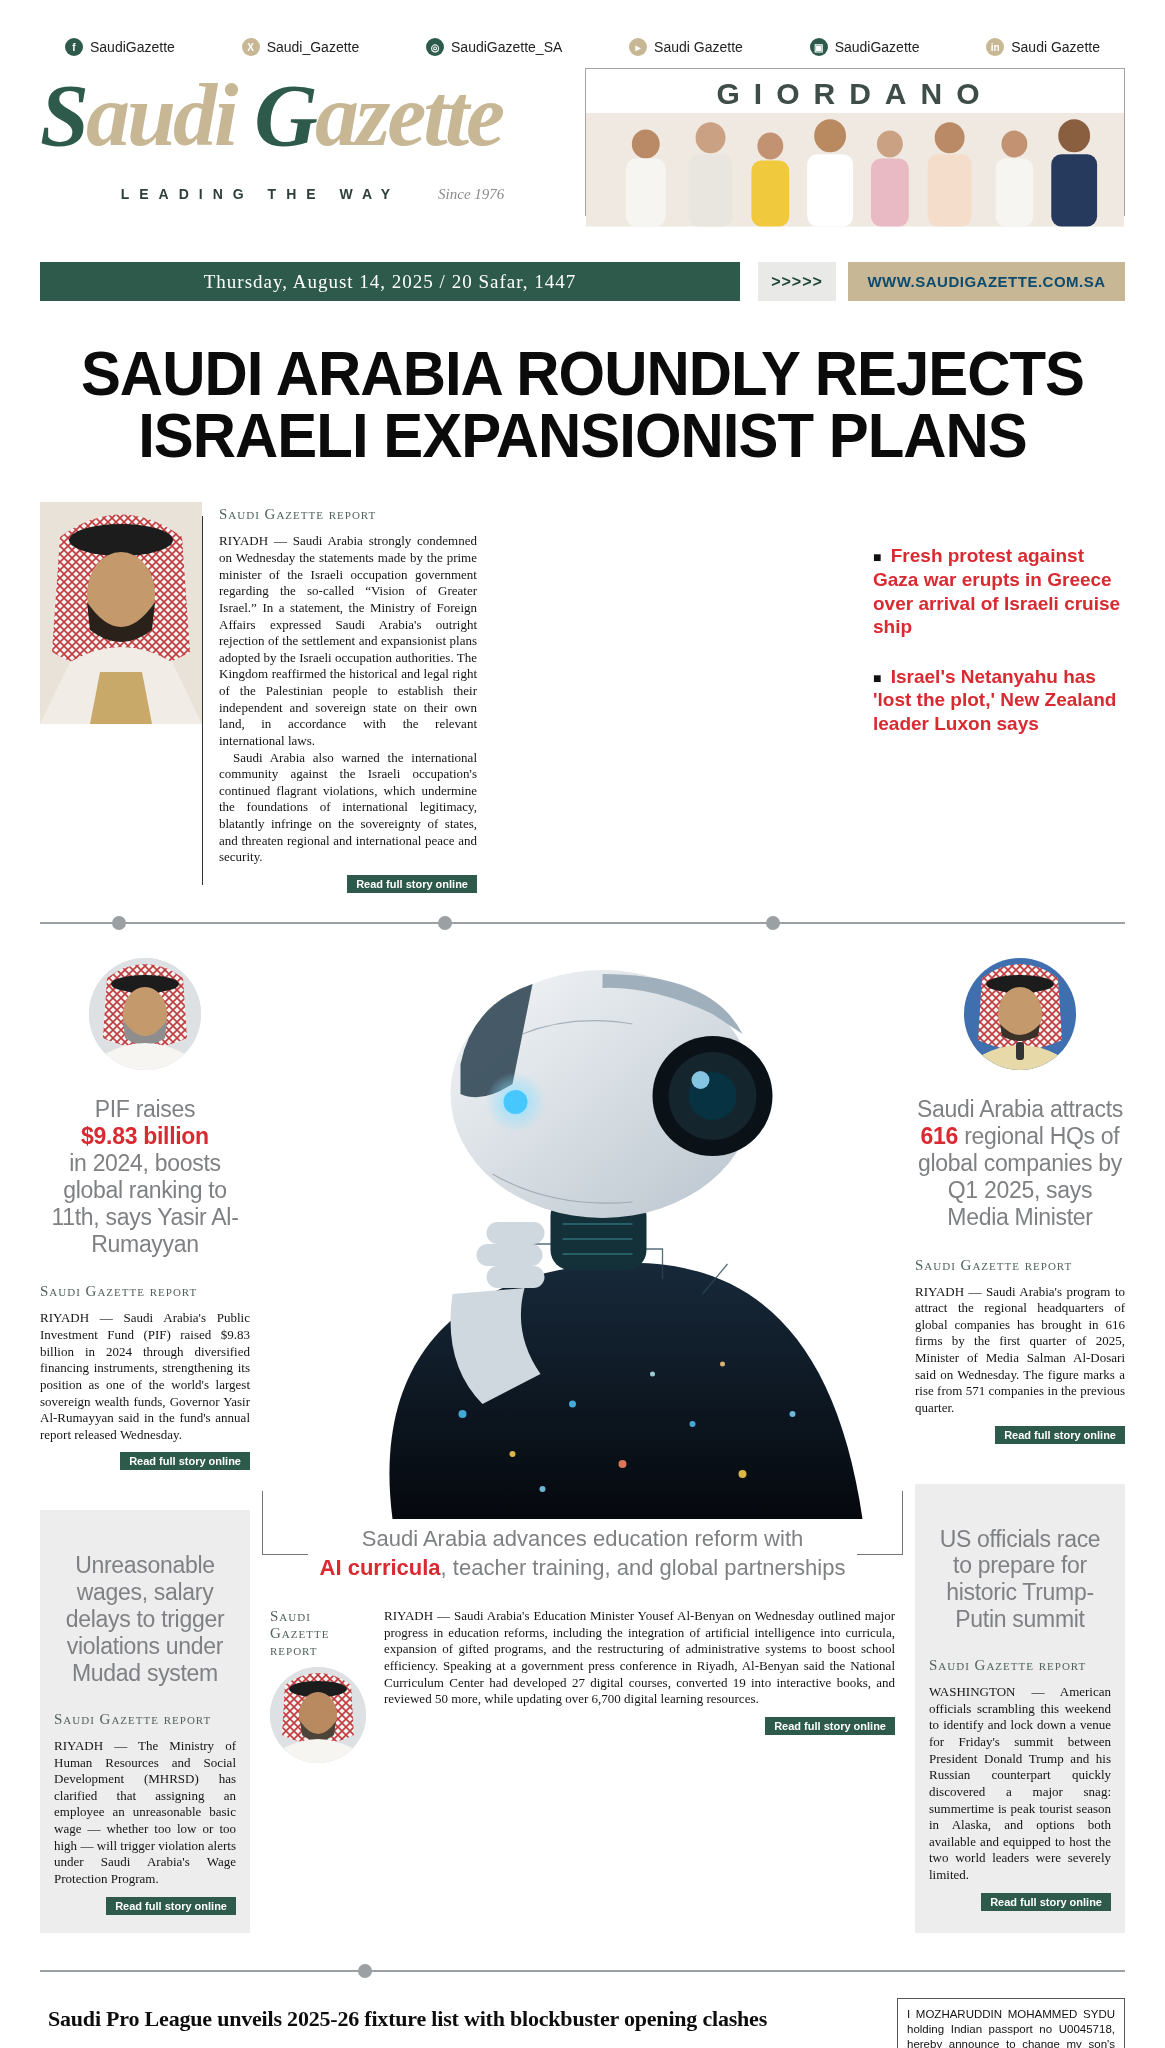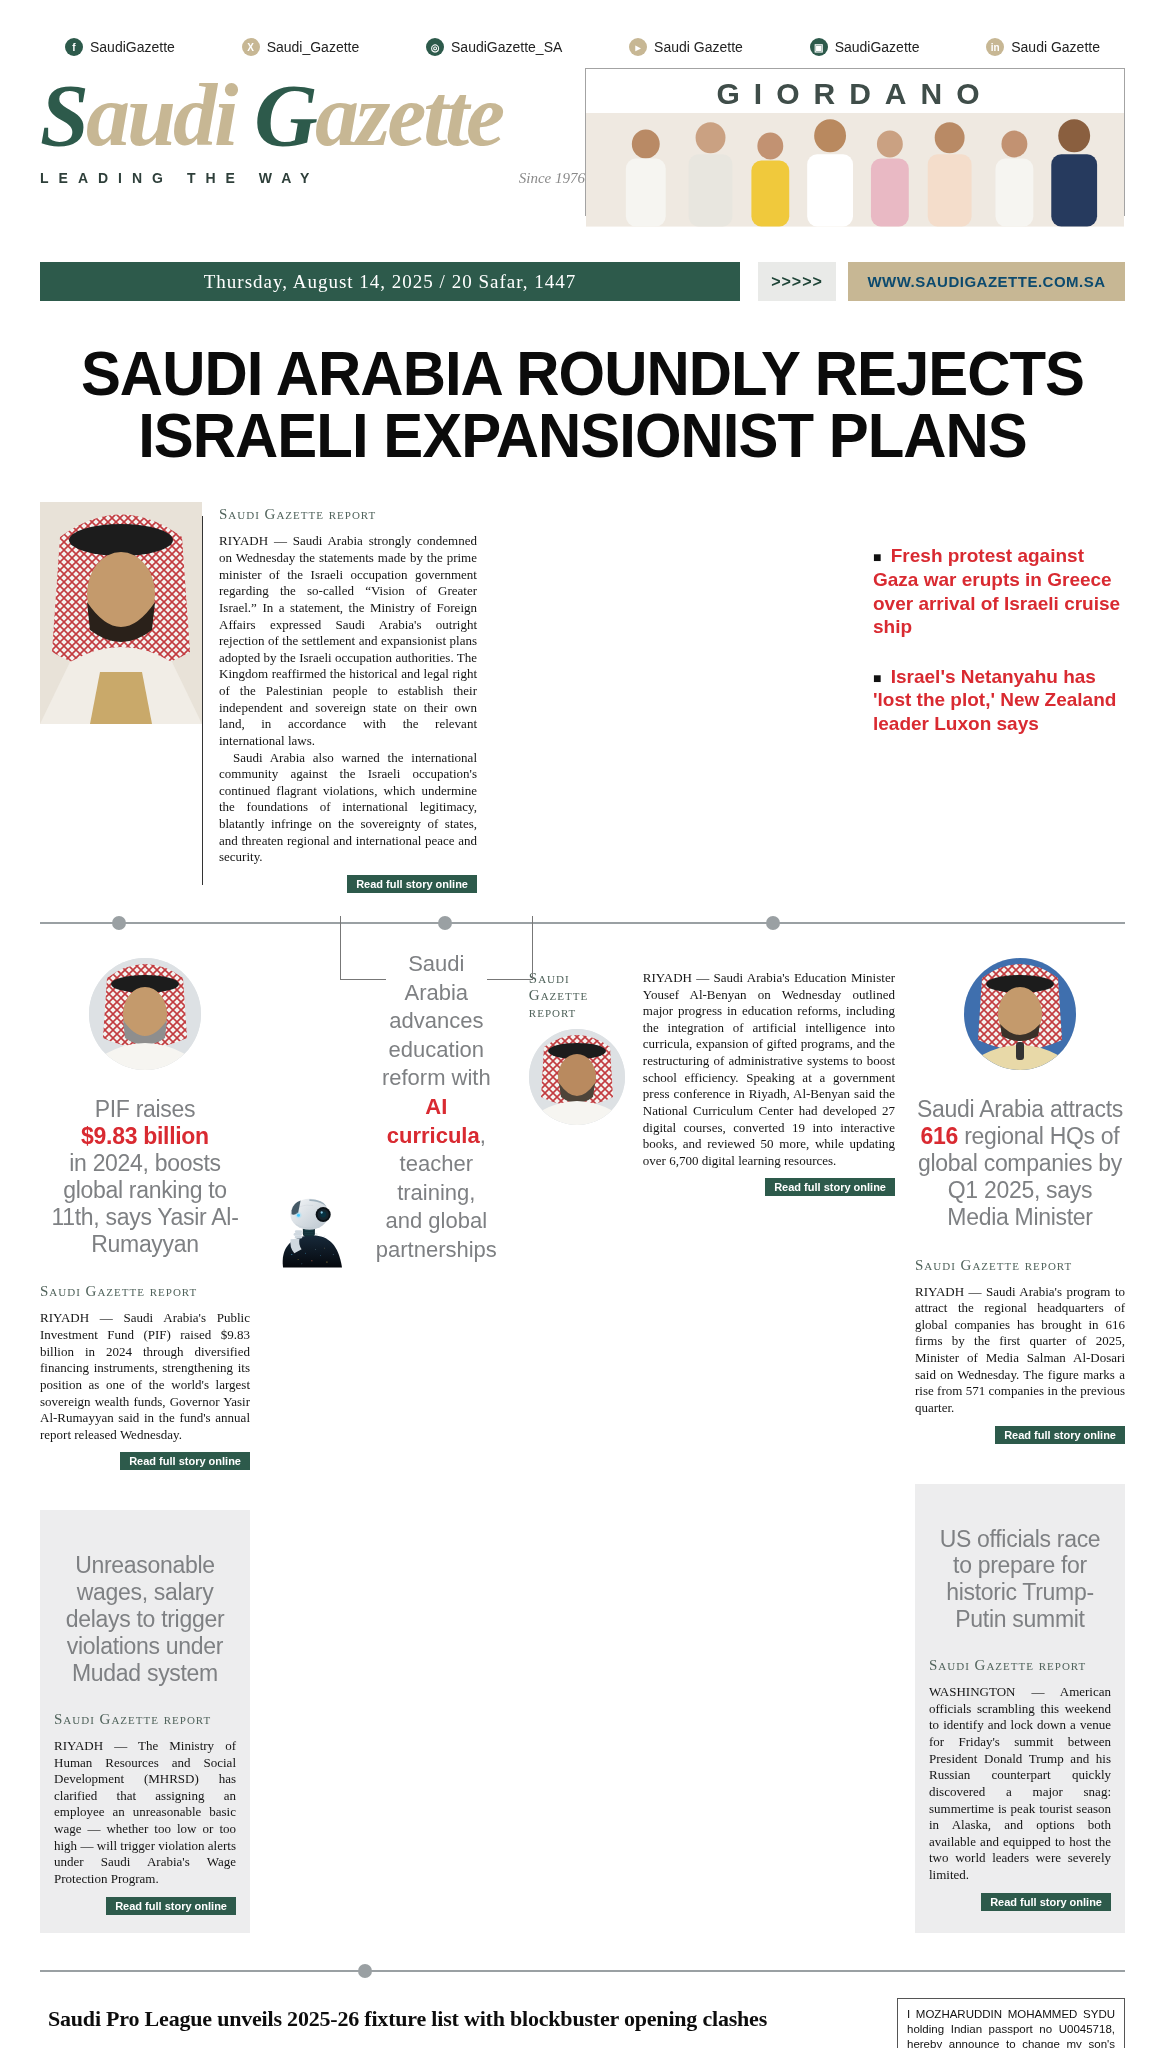--- a/index.html
+++ b/index.html
@@ -13,21 +13,21 @@
   .social-circle { width:18px; height:18px; border-radius:50%; display:flex; align-items:center; justify-content:center;
                    color:#fff; font-size:10px; font-weight:bold; font-family:"Liberation Sans",sans-serif; }
   .ic-green { background:#2d5a4b; } .ic-tan { background:#c7b794; }
   .social-handle { font-size:14px; color:#222; }
 
   
   .masthead { display:flex; justify-content:space-between; margin-top:6px; }
   .logo-block { width:545px; padding-top:4px; }
   .logo-text { font-family:"Liberation Serif", serif; font-style:italic; font-weight:bold; font-size:88px; line-height:1.0; letter-spacing:-3px; white-space:nowrap; }
   .logo-green { color:#2d5a4b; } .logo-tan { color:#c7b794; }
-  .tagline-row { display:flex; align-items:baseline; justify-content:space-between; gap:38px; margin-top:10px; }
+  .tagline-row { display:flex; align-items:baseline; justify-content:center; gap:38px; margin-top:26px; }
   .tagline { font-size:14px; font-weight:bold; letter-spacing:10px; color:#2e3f3a; }
   .since { font-family:"Liberation Serif", serif; font-style:italic; color:#8a8a8a; font-size:15px; }
 
   .ad-box { width:540px; height:148px; background:#fff; border:1px solid #a3a3a3; display:flex; flex-direction:column; }
   .ad-brand { text-align:center; font-size:30px; letter-spacing:14px; color:#3f4d49; font-weight:bold; padding:8px 0 2px 0; }
   .ad-photo { flex:1; }
 
   
   .date-row { display:flex; align-items:stretch; margin-top:46px; height:39px; }
   .date-green { background:#2d5a4b; color:#fff; flex:0 0 700px; display:flex; align-items:center; justify-content:center;
@@ -60,21 +60,21 @@
   .red-head .sq { font-size:14px; }
 
   
   .divider { position:relative; height:15px; margin:22px 0 0 0; }
   .divider .line { position:absolute; top:7px; left:0; right:0; height:2px; background:#9aa0a3; }
   .dot { position:absolute; top:1px; width:14px; height:14px; border-radius:50%; background:#9aa0a3; }
 
   
   .mid-grid { display:flex; gap:18px; margin-top:14px; }
   .col-side { flex:0 0 210px; display:flex; flex-direction:column; }
-  .col-center { flex:1; display:flex; flex-direction:row; }
+  .col-center { flex:1; display:flex; flex-direction:column; }
 
   .circle-photo { width:112px; height:112px; border-radius:50%; overflow:hidden; margin:14px auto 0 auto; background:#dfe3e6; }
   .gray-head { color:#7e8083; font-size:23px; line-height:1.17; text-align:center; margin-top:26px; letter-spacing:-0.3px; }
   .gray-head .red-bold { color:#d92a31; font-weight:bold; }
   .story-block { margin-top:26px; }
 
   .gray-box { background:#ededee; margin-top:40px; padding:26px 14px 18px 14px; flex:1; }
   .gray-box .gray-head { margin-top:16px; }
   .gray-box .kicker { margin-top:24px; }
 

